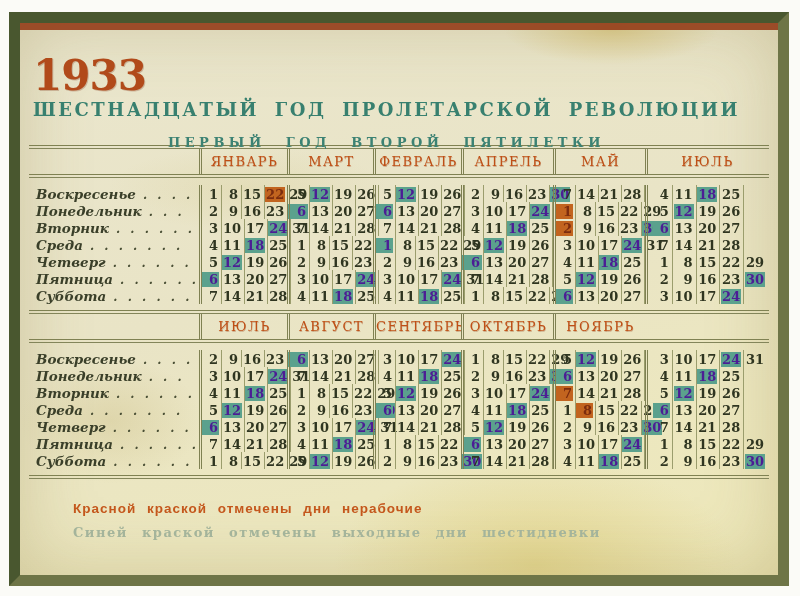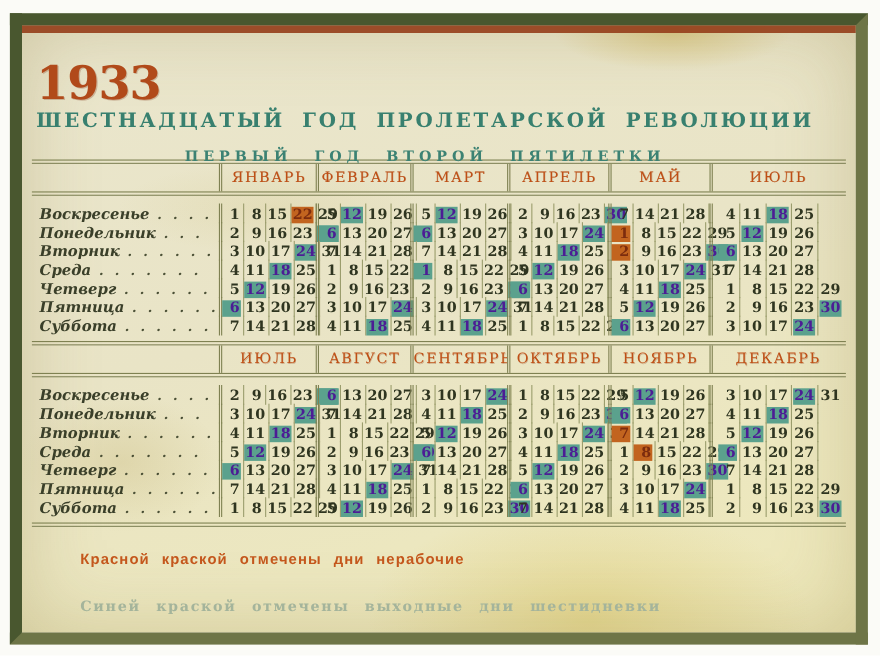--- a/index.html
+++ b/index.html
@@ -69,21 +69,21 @@
   .num.b { background: #5ba18d; color: #4c1d95; }
   .num.r { background: #c2641f; color: #7c2c0e; }
 
   
   .legend { padding: 22px 0 0 44px; }
   .leg-red {
     font-family: Liberation Sans, sans-serif; font-weight: 700; font-size: 13.5px;
     color: #c4571c; letter-spacing: 1px; word-spacing: 6px;
   }
   .leg-blue {
-    margin-top: 28px;
+    margin-top: 9px;
     font-family: "DejaVu Serif", serif; font-weight: 700; font-size: 13px;
     color: #a4b49b; letter-spacing: 1.5px; word-spacing: 8px;
   }
 </style>
 </head>
 <body>
 
 <div class="photo">
   <div class="card">
 
@@ -94,22 +94,22 @@
         <div class="subtitle">ПЕРВЫЙ ГОД ВТОРОЙ ПЯТИЛЕТКИ</div>
       </div>
 
     </div>
 
     <div id="grid">
         <div class="rule"></div>
         <div class="row mhead-row">
           <div class="lbl"></div>
           <div class="mname">ЯНВАРЬ</div>
+          <div class="mname">МАРТ</div>
           <div class="mname">ФЕВРАЛЬ</div>
-          <div class="mname">МАРТ</div>
           <div class="mname">АПРЕЛЬ</div>
           <div class="mname">МАЙ</div>
           <div class="mname">ИЮЛЬ</div>
         </div>
         <div class="rule"></div>
         <div class="dates">
           <div class="row drow">
             <div class="lbl"><span class="wname">Воскресенье</span><span class="dots">. . . .</span></div>
             <div class="mcell">
               <div class="slot"><span class="num">1</span></div>
@@ -426,21 +426,20 @@
           </div>
         </div>
         <div class="rule"></div>
         <div class="row mhead-row">
           <div class="lbl"></div>
           <div class="mname">ИЮЛЬ</div>
           <div class="mname">АВГУСТ</div>
           <div class="mname">СЕНТЯБРЬ</div>
           <div class="mname">ОКТЯБРЬ</div>
           <div class="mname">НОЯБРЬ</div>
-          <div class="mname">ДЕКАБРЬ</div>
         </div>
         <div class="rule"></div>
         <div class="dates">
           <div class="row drow">
             <div class="lbl"><span class="wname">Воскресенье</span><span class="dots">. . . .</span></div>
             <div class="mcell">
               <div class="slot"><span class="num">2</span></div>
               <div class="slot"><span class="num">9</span></div>
               <div class="slot"><span class="num">16</span></div>
               <div class="slot"><span class="num">23</span></div>

